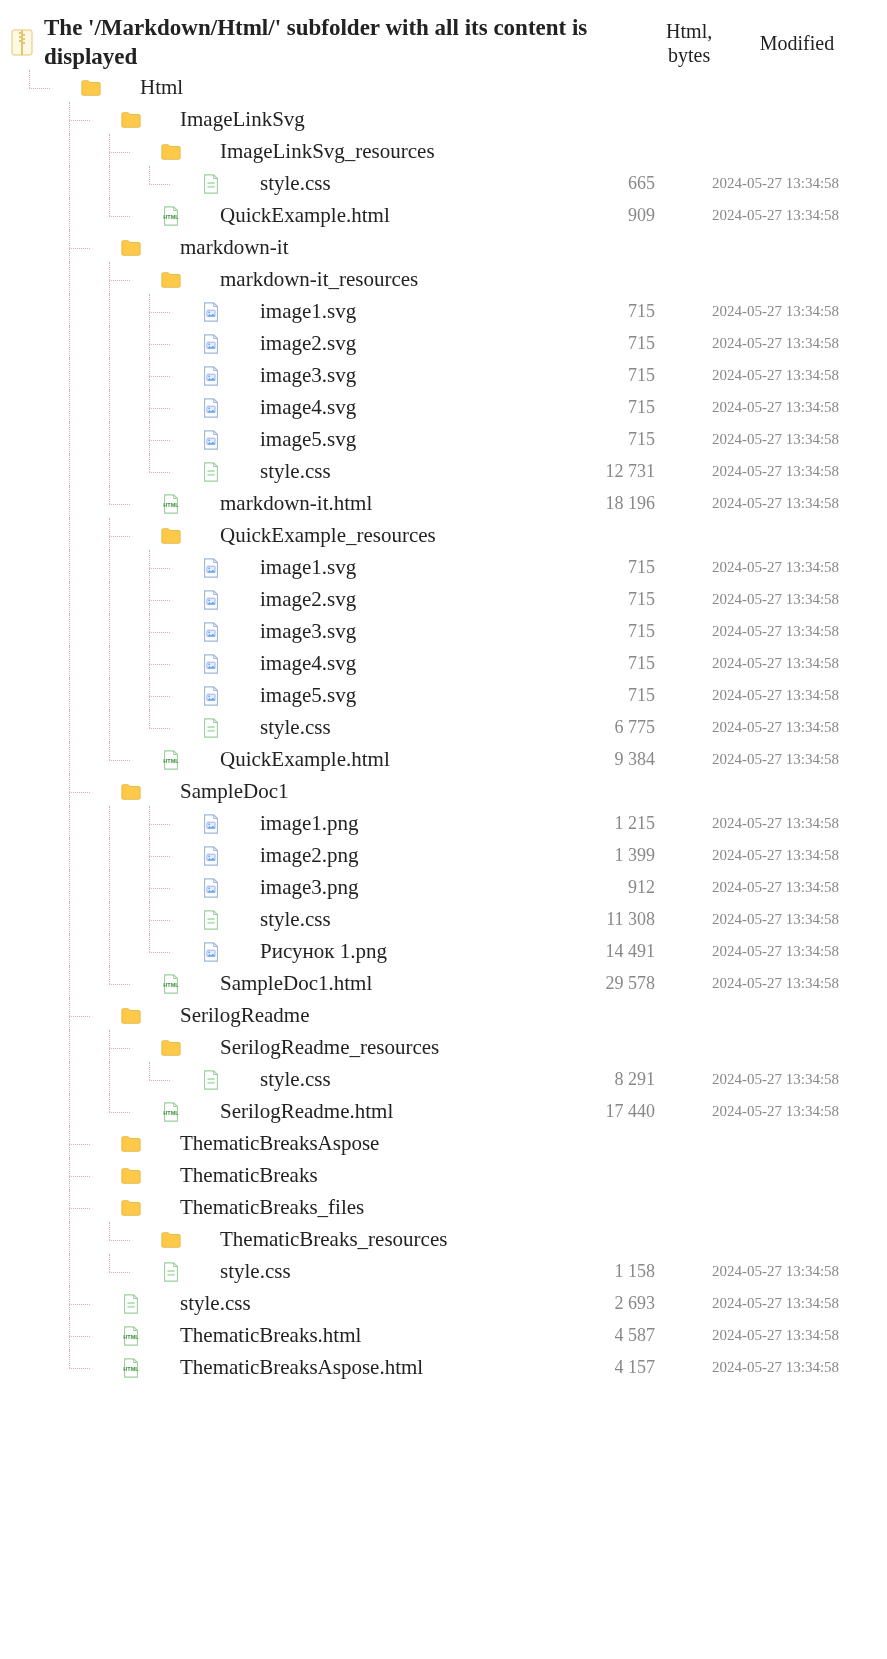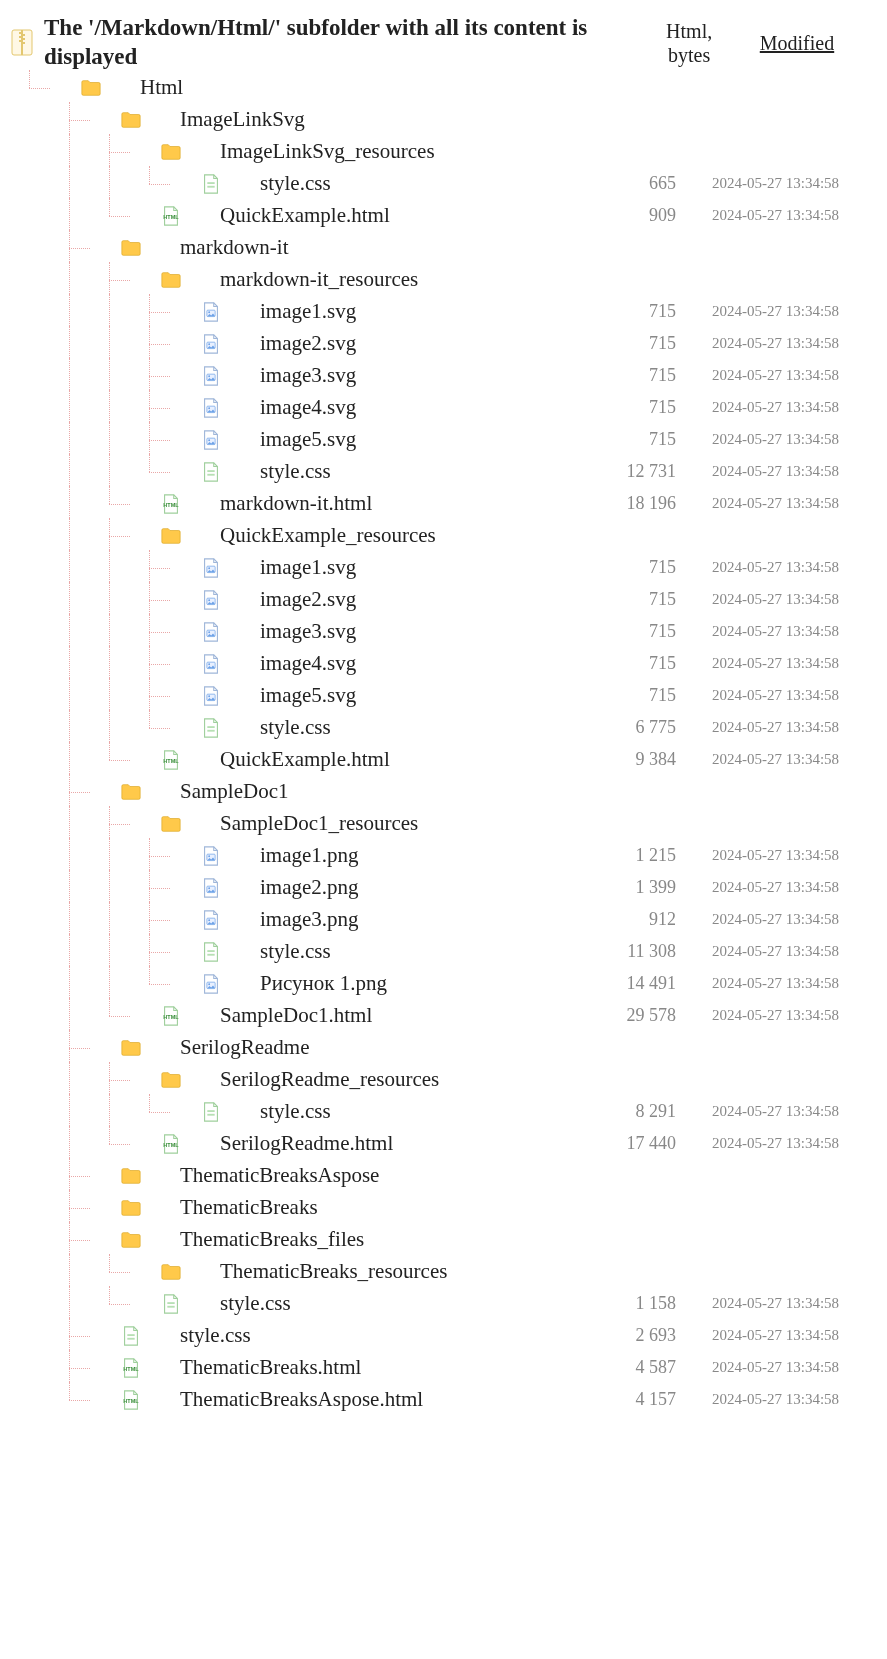--- a/index.html
+++ b/index.html
@@ -29,21 +29,21 @@
     line-height: 1.25;
     flex: 1 1 auto;
     padding-right: 10px;
   }
   .col-size-head, .col-mod-head {
     font-size: 20px;
     line-height: 1.2;
     text-align: center;
   }
   .col-size-head { width: 70px; }
-  .col-mod-head  { width: 160px; text-decoration: underline; }
+  .col-mod-head  { width: 160px; }
 
   
   .row {
     display: flex;
     align-items: center;
     font-size: 21px;
     line-height: 1.1;
     padding: 4px 0;
     gap: 30px;
   }
@@ -105,21 +105,21 @@
   .seg.blank {}
 
   .node-icon {
     width: 22px;
     height: 22px;
     flex: none;
     margin-right: 8px;
   }
   .label { flex: 1 1 auto; white-space: nowrap; overflow: hidden; text-overflow: ellipsis; }
   .size  { width: 70px; flex: none; text-align: right; font-size: 18px; color: #888; padding-right: 6px; white-space: nowrap; }
-  .mod   { width: 160px; flex: none; text-align: left; font-size: 15px; color: #888; white-space: nowrap; }
+  .mod   { width: 160px; flex: none; text-align: left; font-size: 15px; color: #888; white-space: nowrap; margin-left: 21px; }
 
   
   svg { display: block; }
 </style>
 </head>
 <body>
 <div class="container" id="tree">
     <div class="header-row">
       <span class="root-icon">
         <svg viewBox="0 0 24 29" width="24" height="29">
@@ -542,35 +542,20 @@
     </svg>
       </span>
       <span class="label">SampleDoc1</span>
       <span class="size"></span>
       <span class="mod"></span>
     </div>
     <div class="row">
       <span class="gutter">
         <span class="seg blank"></span>
         <span class="seg pipe"></span>
-        <span class="seg tee"></span>
-      </span>
-      <span class="node-icon">
-        <svg viewBox="0 0 24 24" width="22" height="22">
-      <path d="M2 5.5c0-.8.7-1.5 1.5-1.5H9l2 2h9.5c.8 0 1.5.7 1.5 1.5v11c0 .8-.7 1.5-1.5 1.5h-17C2.7 20 2 19.3 2 18.5v-13z" fill="#ffc94a" stroke="#d9a420" stroke-width="0.7"></path>
-    </svg>
-      </span>
-      <span class="label">SampleDoc1_resources</span>
-      <span class="size"></span>
-      <span class="mod"></span>
-    </div>
-    <div class="row">
-      <span class="gutter">
-        <span class="seg blank"></span>
-        <span class="seg pipe"></span>
         <span class="seg pipe"></span>
         <span class="seg tee"></span>
       </span>
       <span class="node-icon">
         <svg viewBox="0 0 24 24" width="22" height="22">
       <path d="M5 2h10l4 4v16H5z" fill="#ffffff" stroke="#9fb6d9" stroke-width="1.2"></path>
       <path d="M15 2v4h4" fill="none" stroke="#9fb6d9" stroke-width="1.2"></path>
       <rect x="7.5" y="10" width="9" height="7" rx="1" fill="#e8f0ff" stroke="#6da2e8" stroke-width="0.8"></rect>
       <circle cx="10" cy="12.3" r="1" fill="#6da2e8"></circle>
       <path d="M8 16.5l2.4-2.2 1.8 1.5 2-2.3 2.3 3z" fill="#6da2e8"></path>

